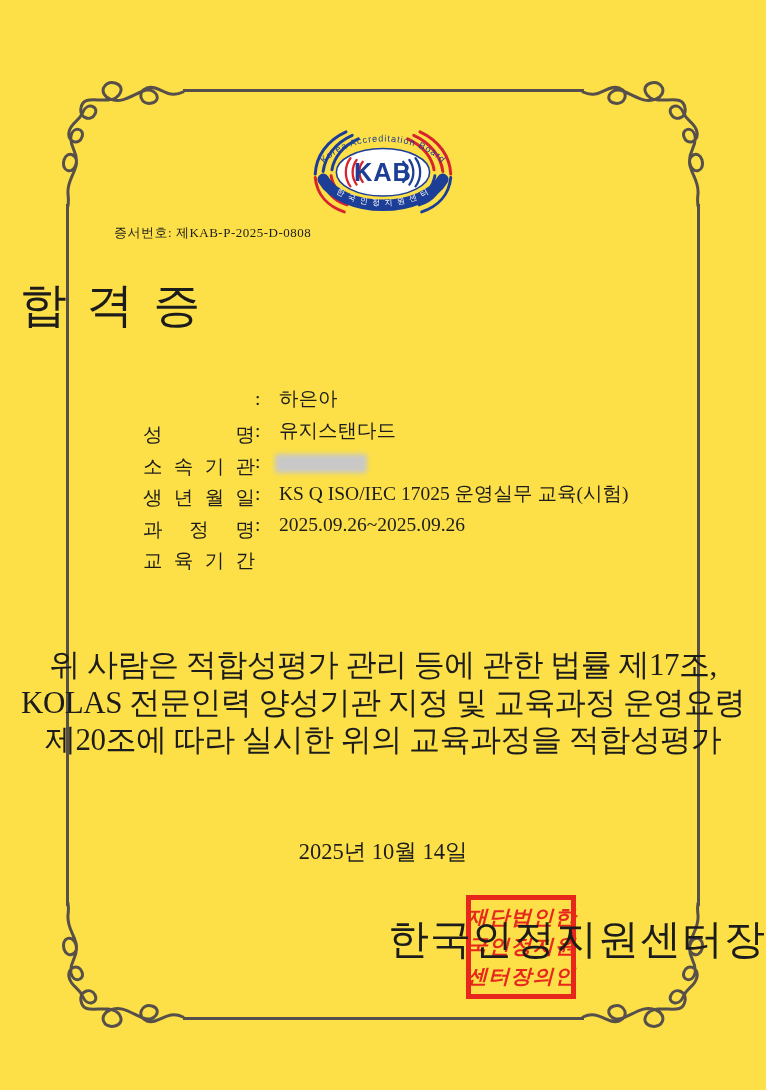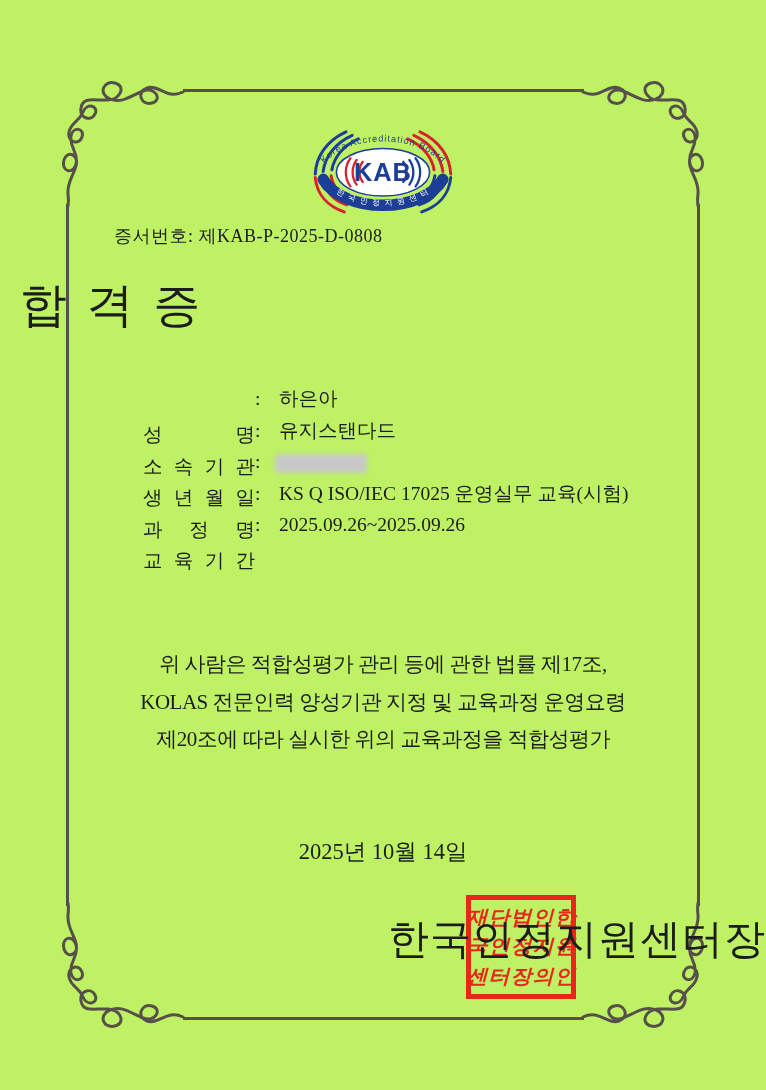--- a/index.html
+++ b/index.html
@@ -1,48 +1,48 @@
 <!DOCTYPE html>
 <html><head>
 <meta charset="utf-8">
 <style>
   html,body{margin:0;padding:0;background:#f4f4f4;}
   .paper{
     position:relative;width:766px;height:1090px;margin:0 auto;
-    background:#bef264;overflow:hidden;
+    background:#fde047;overflow:hidden;
     font-family:"Liberation Serif","DejaVu Serif",serif;color:#1c1c1c;
   }
   
   .frame-line{position:absolute;background:#57504a;}
   .line-top{left:183px;top:89px;width:401px;height:3px;}
   .line-bottom{left:183px;top:1017px;width:401px;height:3px;}
   .line-left{left:66px;top:204px;width:3px;height:702px;}
   .line-right{left:697px;top:204px;width:3px;height:702px;}
   .corner{position:absolute;width:130px;height:130px;}
   .corner svg{width:100%;height:100%;}
   .corner path{fill:none;stroke:#57504a;stroke-width:3;stroke-linecap:round;}
   .c-tl{left:55px;top:78px;}
   .c-tr{left:581px;top:78px;transform:scaleX(-1);}
   .c-bl{left:55px;top:901px;transform:scaleY(-1);}
   .c-br{left:581px;top:901px;transform:scale(-1,-1);}
   
   .logo{position:absolute;left:295px;top:116px;width:176px;height:110px;}
   
-  .cert-no{position:absolute;left:114px;top:224px;font-size:18px;letter-spacing:.5px;}
+  .cert-no{position:absolute;left:114px;top:224px;font-size:13px;letter-spacing:.5px;}
   .title{position:absolute;left:0;width:100%;top:274px;text-align:left;
          font-size:47px;letter-spacing:.42em;text-indent:.42em;}
   .fields{position:absolute;left:143px;top:383px;font-size:19.5px;}
   .frow{height:31.6px;line-height:31.6px;white-space:nowrap;}
   .flabel{display:inline-block;width:112px;text-align:justify;text-align-last:justify;vertical-align:top;margin-top:36px;}
   .fcolon{display:inline-block;width:8px;}
   .fvalue{margin-left:16px;}
   .redacted{display:inline-block;width:92px;height:19px;background:#c8c8c8;
             filter:blur(2.5px);vertical-align:middle;margin-left:12px;border-radius:2px;}
   .body-text{position:absolute;left:0;width:100%;top:646px;text-align:center;
-             font-size:21px;line-height:37.6px;letter-spacing:-.5px;}
+             font-size:31px;line-height:37.6px;letter-spacing:-.5px;}
   .date-line{position:absolute;left:0;width:100%;top:836px;text-align:center;font-size:22.5px;}
   .issuer{position:absolute;left:0;width:100%;top:912px;text-align:right;
           font-size:41px;letter-spacing:1px;z-index:3;}
   
   .seal{position:absolute;left:466px;top:895px;width:96px;height:88px;
         border:5px solid #e8271c;z-index:2;display:flex;flex-direction:column;
         justify-content:space-around;align-items:center;padding:3px 2px;font-style:italic;}
   .seal-row{color:#e8271c;font-weight:bold;font-size:20px;line-height:27px;
             letter-spacing:1px;white-space:nowrap;transform:scaleX(1.05);
             font-family:"Liberation Serif","DejaVu Serif",serif;}

